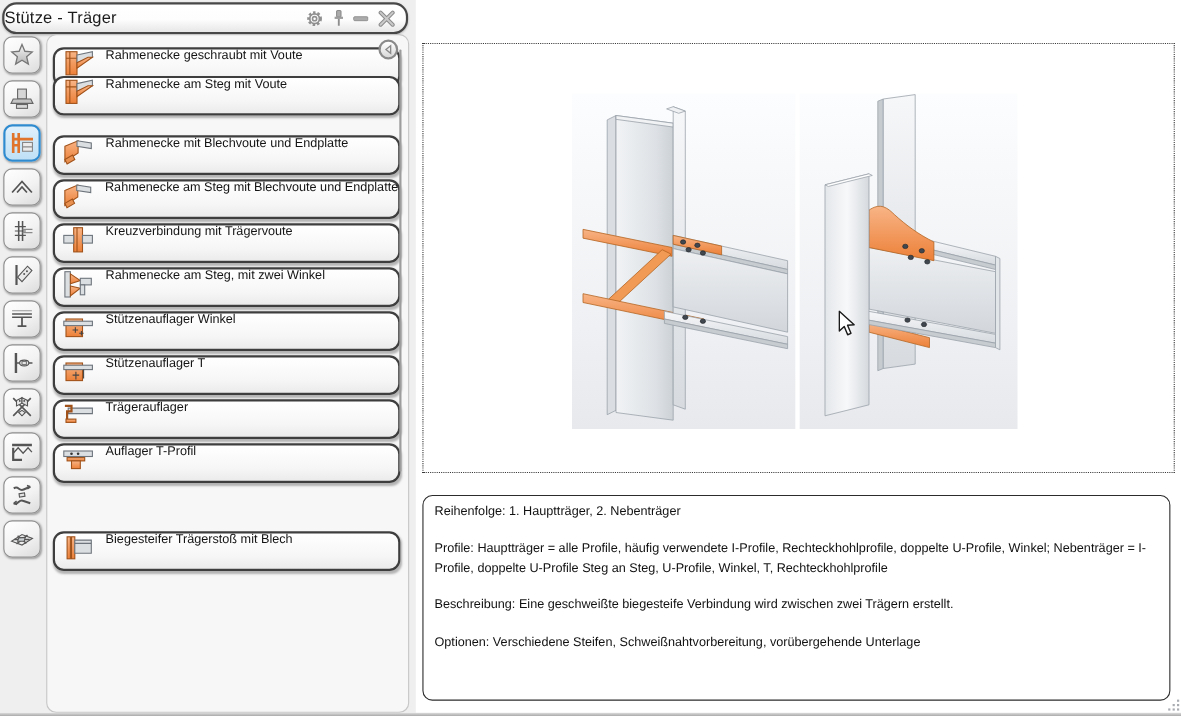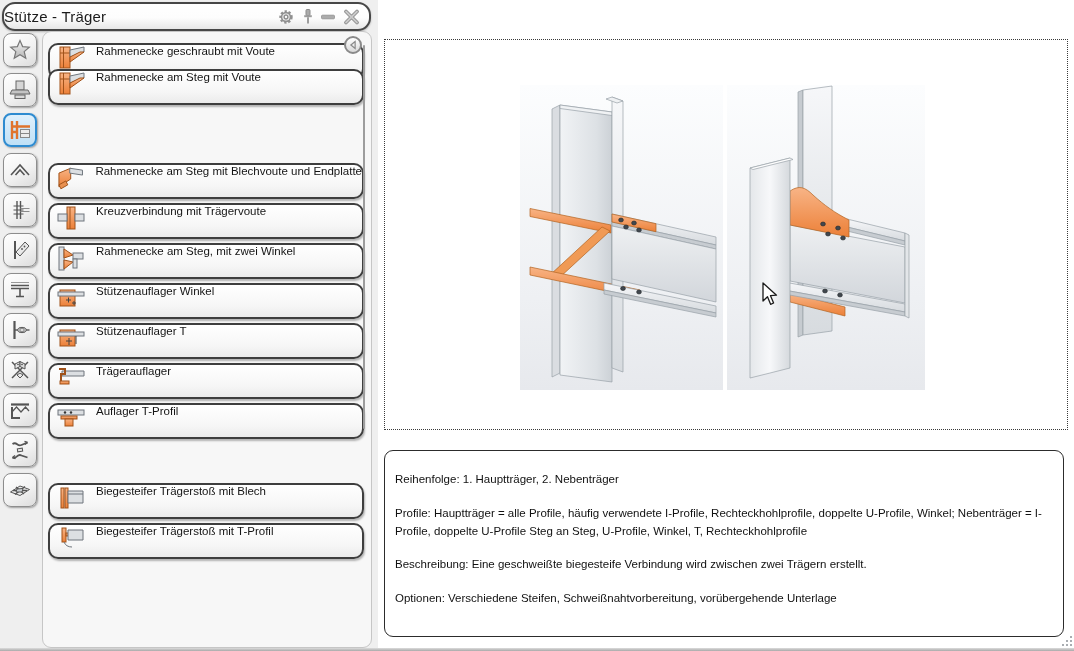--- a/index.html
+++ b/index.html
@@ -33,21 +33,21 @@
   .scroll-thumb{position:absolute;right:6px;top:13px;width:2px;height:384px;background:#9d9d9d;border-radius:1px}
   
   .preview-panel{position:absolute;left:384px;top:39px;width:684px;height:391px;
     border:1px dotted #3a3a3a;background:#fff;box-sizing:border-box}
   .img3d{position:absolute;top:45px;height:305px;background:linear-gradient(180deg,#fcfdfe 0%,#eef0f3 70%,#e7e9ed 100%)}
   .img-left{left:135px;width:203px}
   .img-right{left:342px;width:198px}
   .cursor{position:absolute;left:377px;top:242px;z-index:6}
   
   .desc-panel{position:absolute;left:384px;top:450px;width:680px;height:187px;border:1.5px solid #2c2c2c;
-    border-radius:9px;background:#fff;box-sizing:border-box;padding:20px 10px;
+    border-radius:9px;background:#fff;box-sizing:border-box;padding:6px 10px;
     font-size:11.5px;color:#111;line-height:1.55}
   .desc-panel p{margin:0 0 16px}
   .resize-grip{position:absolute;right:1px;bottom:3px}
   .bottom-edge{position:absolute;left:0;bottom:0;width:1074px;height:3px;
     background:linear-gradient(#dcdcdc,#a9a9a9)}
   svg{display:block}
 </style>
 </head>
 <body>
 
@@ -291,20 +291,26 @@
         <use href="#ic-corner-voute"></use>
       </svg>
     <span class="lbl">Rahmenecke geschraubt mit Voute</span>
   </div>
   <div class="list-item" style="top:37px">
     <svg width="30" height="27">
         <use href="#ic-corner-voute"></use>
       </svg>
     <span class="lbl">Rahmenecke am Steg mit Voute</span>
   </div>
+  <div class="list-item" style="top:91px">
+    <svg width="30" height="27">
+        <use href="#ic-blech-voute"></use>
+      </svg>
+    <span class="lbl">Rahmenecke mit Blechvoute und Endplatte</span>
+  </div>
   <div class="list-item" style="top:131px">
     <svg width="30" height="27">
         <use href="#ic-blech-voute"></use>
       </svg>
     <span class="lbl">Rahmenecke am Steg mit Blechvoute und Endplatte</span>
   </div>
   <div class="list-item" style="top:171px">
     <svg width="30" height="27">
         <use href="#ic-kreuz-voute"></use>
       </svg>
@@ -338,26 +344,20 @@
     <svg width="30" height="27">
         <use href="#ic-auflager-t-profil"></use>
       </svg>
     <span class="lbl">Auflager T-Profil</span>
   </div>
   <div class="list-item" style="top:451px">
     <svg width="30" height="27">
         <use href="#ic-stoss-blech"></use>
       </svg>
     <span class="lbl">Biegesteifer Trägerstoß mit Blech</span>
-  </div>
-  <div class="list-item" style="top:491px">
-    <svg width="30" height="27">
-        <use href="#ic-stoss-t-profil"></use>
-      </svg>
-    <span class="lbl">Biegesteifer Trägerstoß mit T-Profil</span>
   </div>
 
   <div class="scroll-thumb"></div>
 </div>
 
 <div class="preview-panel">
 
   <div class="img3d img-left">
     <svg width="203" height="305" viewBox="0 0 203 305">
       <g stroke="#98a0a8" stroke-width="0.7">

